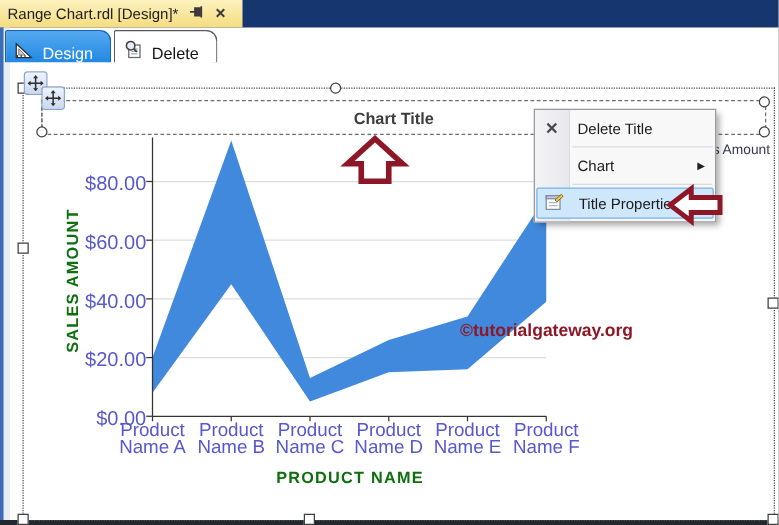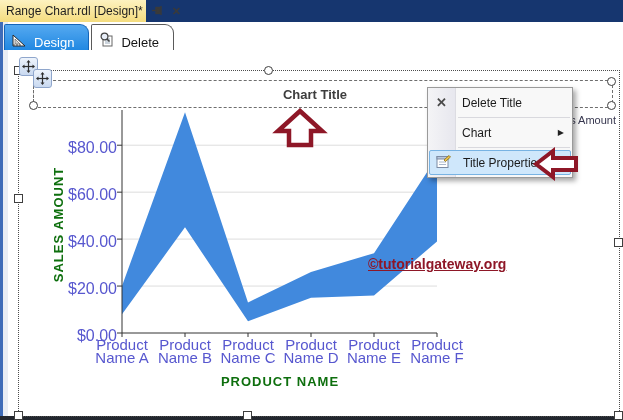--- a/index.html
+++ b/index.html
@@ -1,20 +1,20 @@
 <!DOCTYPE html>
 <html><head>
 <meta charset="utf-8">
 <style>
   html,body{margin:0;padding:0;background:#888;}
   .screen{position:relative;width:623px;height:420px;background:#ffffff;overflow:hidden;
           font-family:"Liberation Sans",sans-serif;-webkit-font-smoothing:antialiased;}
   
   .topbar{position:absolute;left:0;top:0;width:623px;height:22px;background:#16366f;}
-  .filetab{position:absolute;left:0;top:0;height:22px;width:146px;
+  .filetab{position:absolute;left:0;top:0;height:22px;width:194px;
            background:linear-gradient(#fdf2c0,#f4dc7e);display:flex;align-items:center;
            padding:0 6px;box-sizing:border-box;color:#1e1e1e;font-size:12px;gap:9px;}
   .filetab .lbl{white-space:nowrap;}
   .tabglyph{color:#3a3a3a;font-size:11px;line-height:11px;}
   
   .viewtabs{position:absolute;left:4px;top:24px;height:26px;display:flex;gap:2px;z-index:4;}
   .vtab{height:26px;display:flex;align-items:flex-end;gap:6px;padding:0 14px 0 7px;
         font-size:13px;border-radius:2px 9px 0 0;box-sizing:border-box;}
   .vtab.active{background:linear-gradient(#55a9f0,#2188e2);color:#fff;border:1px solid #1565b8;border-bottom:none;}
   .vtab.inactive{background:#fff;color:#151515;border:1px solid #5a5a5a;border-bottom:none;}
@@ -41,21 +41,21 @@
   .xticks{position:absolute;left:0;top:338px;height:30px;z-index:2;}
   .xtick{position:absolute;width:62px;text-align:center;font-size:15px;line-height:13px;color:#5757cf;}
   .yaxis-title{position:absolute;left:-30px;top:217px;width:176px;text-align:center;
                font-size:13px;font-weight:bold;letter-spacing:1px;color:#0e6f0e;
                transform:rotate(-90deg);z-index:2;}
   .xaxis-title{position:absolute;left:180px;top:374px;width:200px;text-align:center;
                font-size:13px;font-weight:bold;letter-spacing:1px;color:#0e6f0e;z-index:2;}
   .legend{position:absolute;left:538px;top:114px;width:78px;text-align:right;
           font-size:11px;color:#37374f;z-index:2;white-space:nowrap;}
   .watermark{position:absolute;left:368px;top:256px;font-size:14px;font-weight:bold;
-             color:#8e1727;z-index:2;white-space:nowrap;text-decoration:underline;}
+             color:#8e1727;z-index:2;white-space:nowrap;}
   
   .ctxmenu{position:absolute;left:427px;top:87px;width:146px;background:#f8f8f8;
            border:1px solid #9a9a9a;box-shadow:3px 3px 5px rgba(0,0,0,.35);
            z-index:6;box-sizing:border-box;padding:2px 0;}
   .gutter{position:absolute;left:0;top:0;bottom:0;width:27px;
           background:linear-gradient(90deg,#f4f4f6,#e7e7ee);border-right:1px solid #dcdce2;}
   .mi{position:relative;height:25px;display:flex;align-items:center;
       font-size:12px;color:#1b1b1b;cursor:default;}
   .mi .micon{position:absolute;left:0;width:27px;text-align:center;}
   .mi .mlabel{margin-left:34px;white-space:nowrap;}

